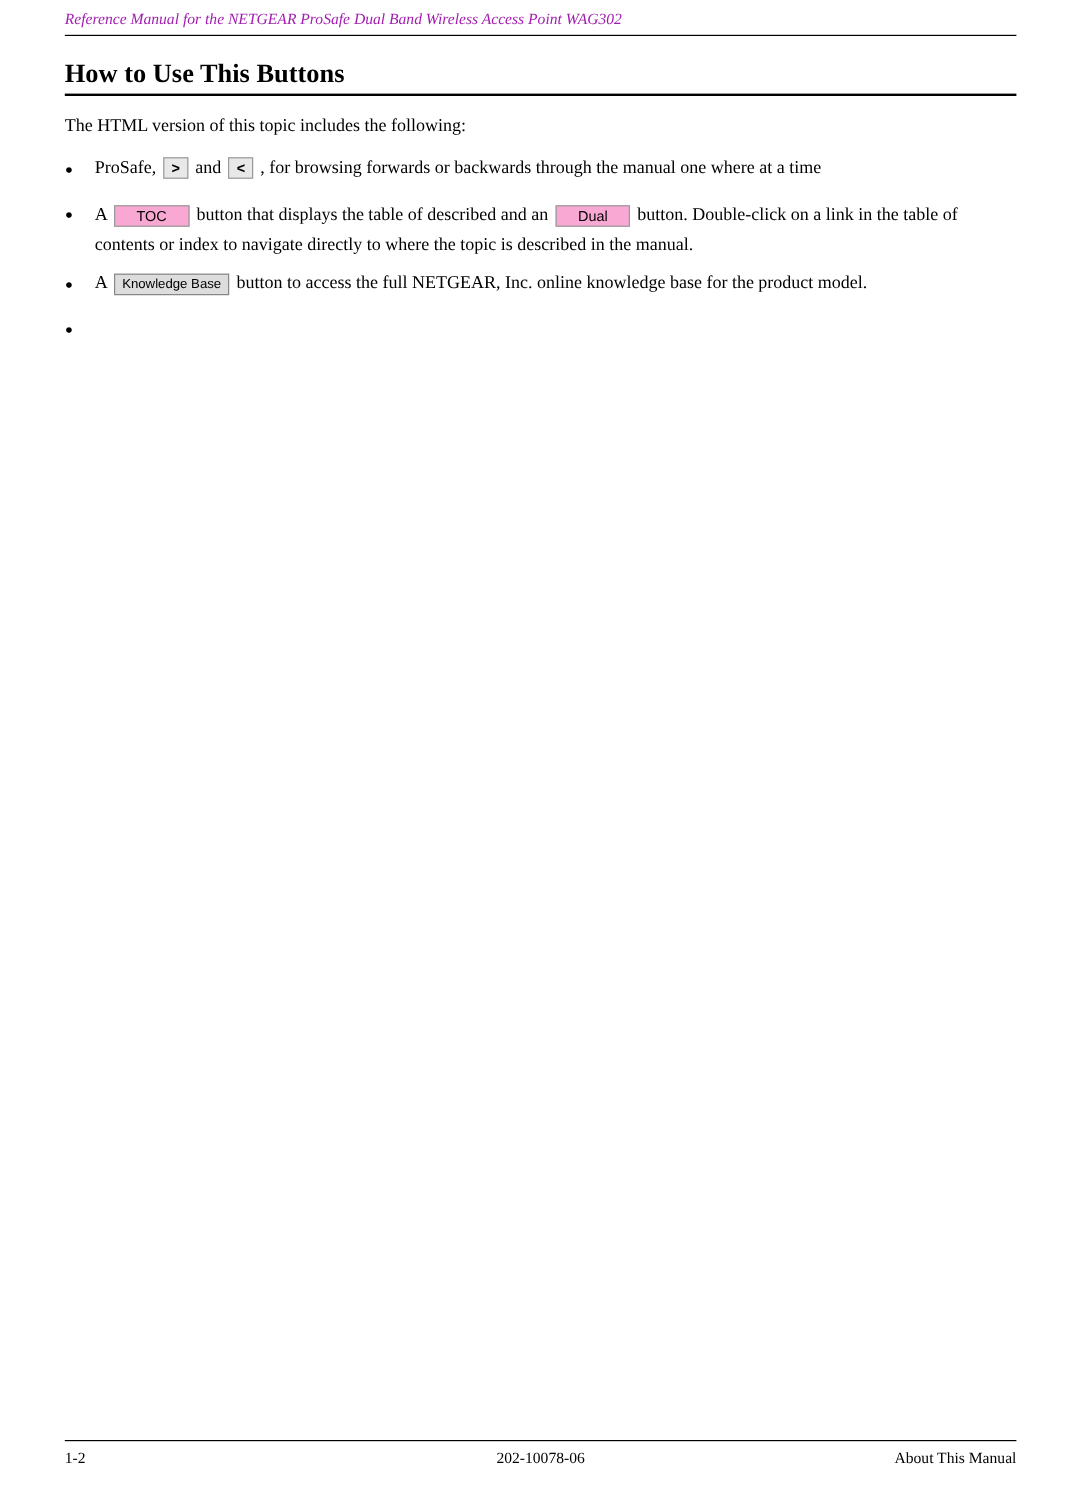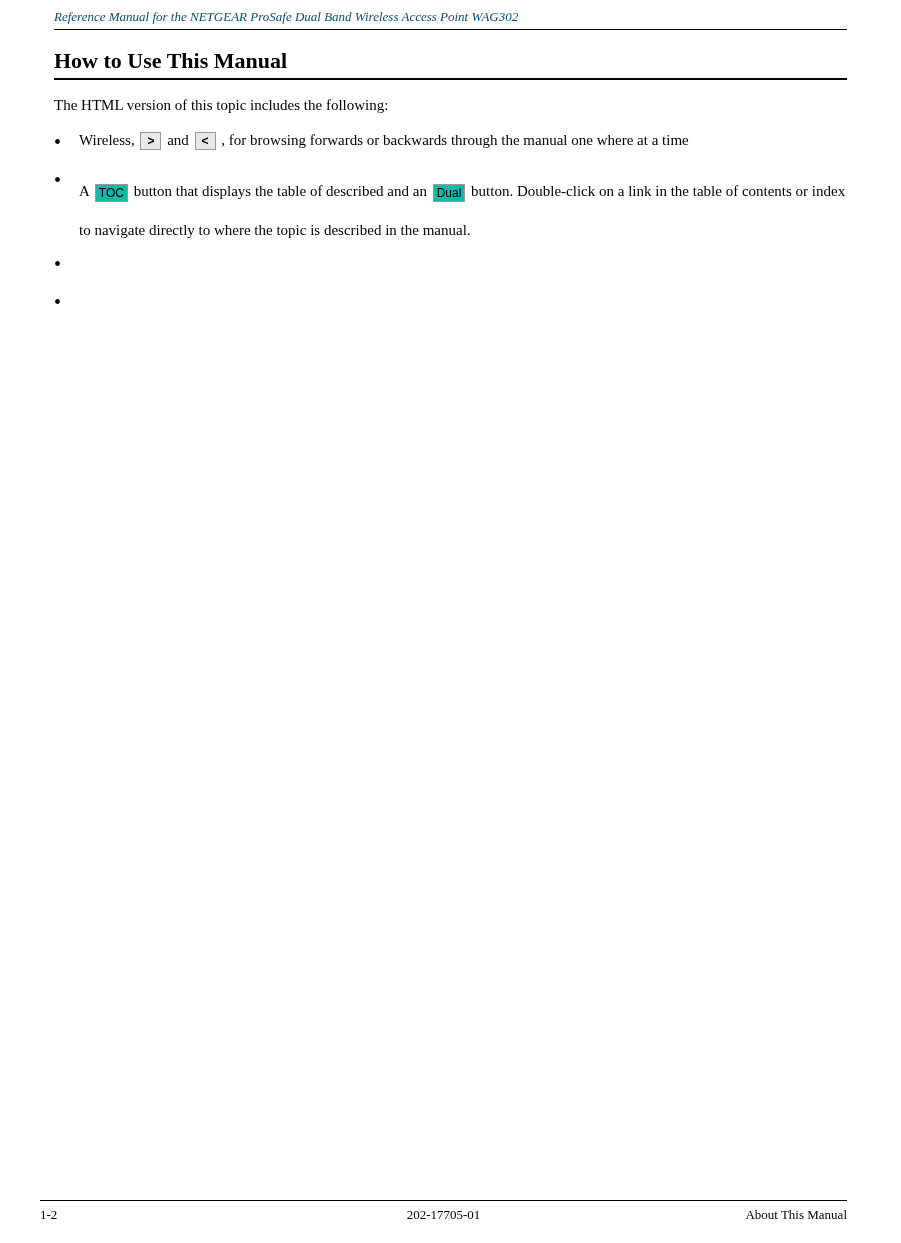--- a/index.html
+++ b/index.html
@@ -24,21 +24,21 @@
 
     
     .page-header {
       border-bottom: 1px solid #000;
       padding: 8px 0 4px 0;
       margin-bottom: 0;
     }
 
     .page-header-text {
       font-size: 13px;
-      color: #0c4a6e;
+      color: #a21caf;
       font-style: italic;
     }
 
     
     .section-title-container {
       border-bottom: 2px solid #000;
       margin-top: 18px;
       padding-bottom: 4px;
       margin-bottom: 14px;
     }
@@ -80,25 +80,25 @@
     .bullet-content {
       flex: 1;
       font-size: 15px;
       line-height: 1.5;
     }
 
     
     .inline-btn {
       display: inline-block;
       border: 1px solid #999;
-      background: #14b8a6;
+      background: #f9a8d4;
       font-size: 12px;
       font-family: Arial, sans-serif;
-      padding: 1px 3px;
-      margin: 17px 2px;
+      padding: 1px 18px;
+      margin: 4px 2px;
       vertical-align: middle;
       cursor: pointer;
       color: #000;
       white-space: nowrap;
     }
 
     .inline-btn-nav {
       display: inline-block;
       border: 1px solid #999;
       background: #e8e8e8;
@@ -122,21 +122,21 @@
       margin: 0 2px;
       vertical-align: middle;
       cursor: pointer;
       color: #000;
     }
 
     
     .page-footer {
       position: absolute;
       bottom: 20px;
-      left: 40px;
+      left: 54px;
       right: 54px;
       border-top: 1px solid #000;
       padding-top: 6px;
       display: flex;
       justify-content: space-between;
       align-items: center;
     }
 
     .footer-left {
       font-size: 13px;
@@ -156,57 +156,62 @@
 </head>
 <body>
 
 <div class="page-wrapper">
 
   <div class="page-header">
     <span class="page-header-text">Reference Manual for the NETGEAR ProSafe Dual Band Wireless Access Point WAG302</span>
   </div>
 
   <div class="section-title-container">
-    <h1 class="section-title">How to Use This Manual</h1>
+    <h1 class="section-title">How to Use This Buttons</h1>
   </div>
 
   <p class="intro-text">The HTML version of this topic includes the following:</p>
 
   <ul class="bullet-list">
 
     <li>
       <span class="bullet-char">•</span>
       <span class="bullet-content">
-        <span>Wireless, </span>
+        <span>ProSafe, </span>
         <button class="inline-btn-nav">&gt;</button>
         <span> and </span>
         <button class="inline-btn-nav">&lt;</button>
         <span>, for browsing forwards or backwards through the manual one where at a time</span>
       </span>
     </li>
 
     <li>
       <span class="bullet-char">•</span>
       <span class="bullet-content">
         <span>A </span>
         <button class="inline-btn">TOC</button>
         <span> button that displays the table of described and an </span>
         <button class="inline-btn">Dual</button>
         <span> button. Double-click on a link in the table of contents or index to navigate directly to where the topic is described in the manual.</span>
       </span>
     </li>
 
     <li>
       <span class="bullet-char">•</span>
+      <span class="bullet-content">
+        <span>A </span>
+        <button class="inline-btn-knowledge">Knowledge Base</button>
+        <span> button to access the full NETGEAR, Inc. online knowledge base for the product model.</span>
+      </span>
     </li>
 
     <li>
       <span class="bullet-char">•</span>
     </li>
 
   </ul>
 </div>
 
 <div class="page-footer">
   <span class="footer-left">1-2</span>
-  <span class="footer-center">202-17705-01</span>
+  <span class="footer-center">202-10078-06</span>
   <span class="footer-right">About This Manual</span>
 </div>
 
 </body></html>

